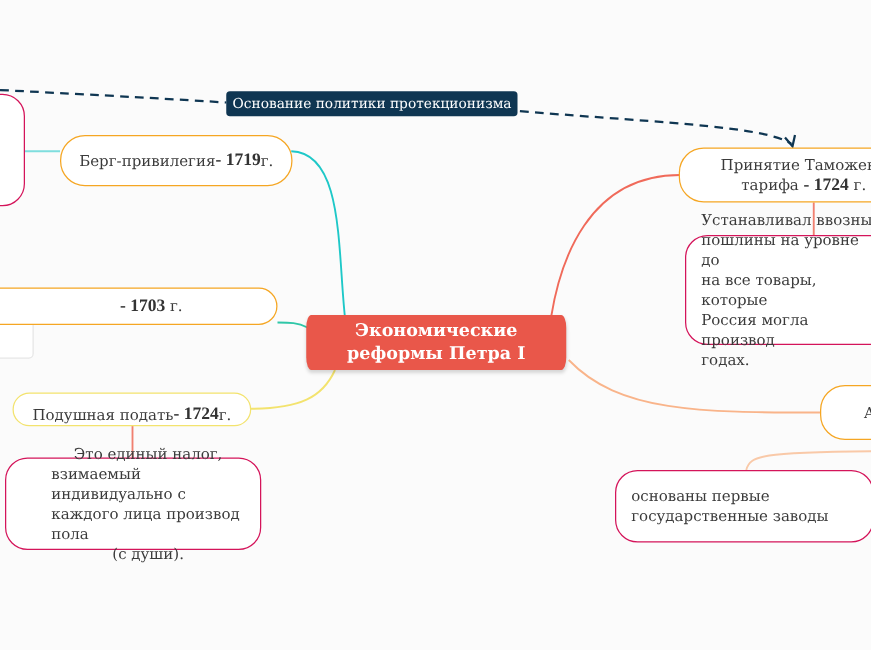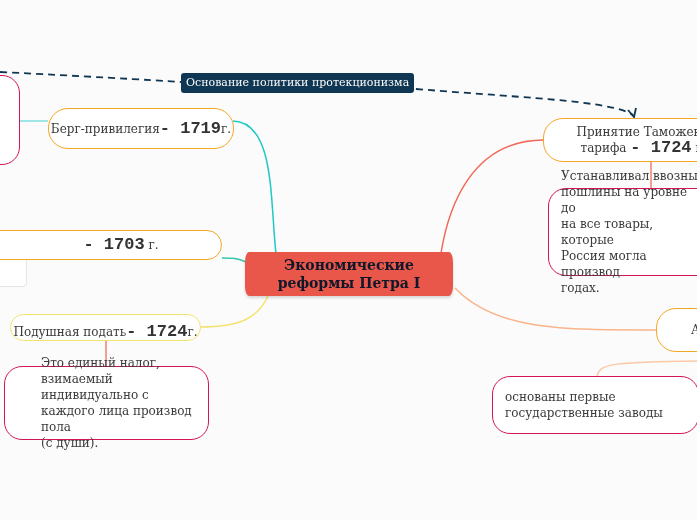--- a/index.html
+++ b/index.html
@@ -5,23 +5,23 @@
   html, body { margin:0; padding:0; }
   body { width:697px; height:520px; background:#fbfbfb; position:relative; overflow:hidden;
          font-family:"DejaVu Serif", serif; color:#3a3a3a; }
   svg.links { position:absolute; left:0; top:0; }
   .node { position:absolute; box-sizing:border-box; background:#fff; display:flex;
           align-items:center; justify-content:center; text-align:center; font-size:12px; line-height:16px; }
   .topic { border:1.5px solid #f5a623; border-radius:20px; }
   .topic-yellow { border:1.5px solid #f3e36e; border-radius:20px;align-items:flex-end; }
   .note { border:1.5px solid #d4145a; border-radius:18px; justify-content:flex-start; text-align:left;
           font-size:12px; line-height:16px; padding:0 12px; }
-  .bold { font-family:Liberation Mono, monospace; font-weight:bold; font-size:17px; color:#333; }
+  .bold { font-family:Liberation Serif, serif; font-weight:bold; font-size:14px; color:#333; }
   .central { position:absolute; left:245px; top:252px; width:208px; height:44px;
-             background:#e9574a; color:#0f172a; font-weight:bold; font-size:14px; line-height:18px;
+             background:#e9574a; color:#ffffff; font-weight:bold; font-size:14px; line-height:18px;
              display:flex; align-items:center; justify-content:center; text-align:center;
              border-radius:4px/10px; box-shadow:0 2px 3px rgba(0,0,0,.15); }
   .rel-label { position:absolute; left:181px; top:73px; height:20px; padding:0 5px;
                background:#0f3652; color:#fff; font-size:11px; line-height:20px; border-radius:3px; white-space:nowrap; }
   .img-box { position:absolute; left:-10px; top:235px; width:35px; height:50px; border:1px solid #e6e6e6;
              border-radius:4px; background:#fff; }
 </style>
 </head>
 <body>
 
@@ -67,21 +67,21 @@
   <div>реформы Петра I</div>
     </div>
 </div>
 
 <div class="node topic-yellow" style="left:10px; top:314px; width:191px; height:27px;">
   <span>Подушная подать </span>
   <span class="bold">- 1724</span>
   <span> г.</span>
 </div>
 
-<div class="node note" style="left:4px; top:366px; width:205px; height:74px; flex-direction:column; align-items:flex-start; justify-content:center;padding-left:36px;">
+<div class="node note" style="left:4px; top:366px; width:205px; height:74px; flex-direction:column; align-items:center; justify-content:center;padding-left:36px;">
   <div>Это единый налог,</div>
   <div>взимаемый индивидуально с</div>
   <div>каждого лица производ пола</div>
   <div>(с души).</div>
 </div>
 
 <div class="node topic" style="left:543px; top:118px; width:180px; height:44px; flex-direction:column; padding-left:20px;">
   <div>Принятие Таможенн</div>
   <div><span>тарифа </span><span class="bold">- 1724</span><span> г.</span></div>
 </div>

